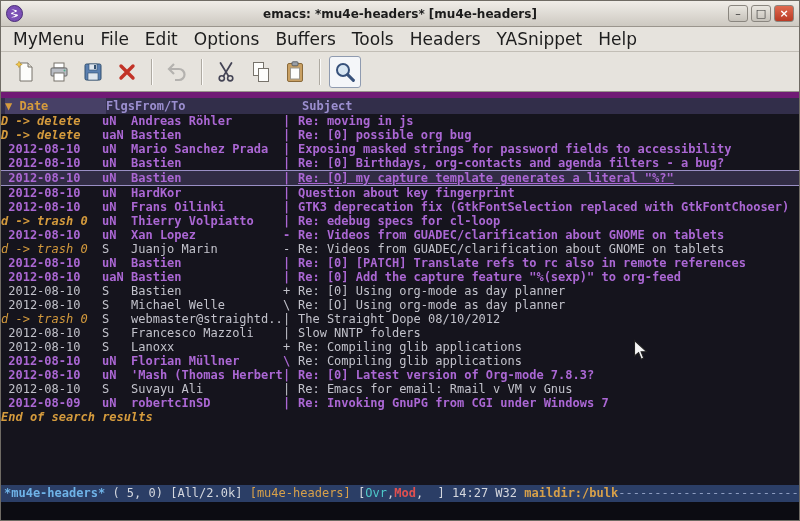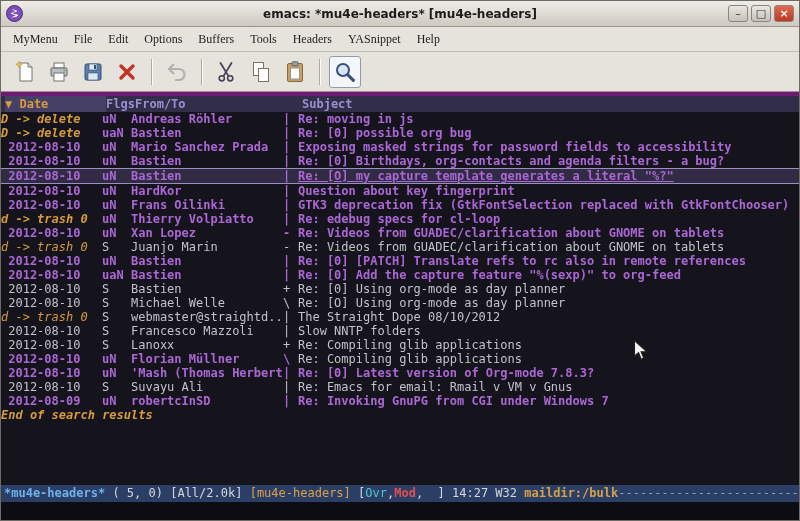--- a/index.html
+++ b/index.html
@@ -27,33 +27,33 @@
   .title-text{position:absolute;left:0;right:0;text-align:center;font-weight:bold;font-size:12px;color:#1b1b1b;pointer-events:none;}
   .title-icon{width:17px;height:17px;flex:none;z-index:2;}
   .win-controls{margin-left:auto;display:flex;gap:3px;z-index:2;}
   .win-btn{width:20px;height:17px;box-sizing:border-box;border:1px solid #8a867f;border-radius:3px;
     background:linear-gradient(#e9e6e0,#c6c2ba);font-size:11px;line-height:15px;text-align:center;color:#333;cursor:default;}
   .win-btn--close{background:linear-gradient(#e06a50,#b93a24);color:#fff;font-weight:bold;}
 
   
   .menubar{height:24px;flex:none;background:#e6e3dd;border-bottom:1px solid #c2beb6;
     display:flex;align-items:center;padding:0 4px;}
-  .menu-item{font-size:12px;color:#1d1d1d;padding:3px 8px;border-radius:2px;font-family:Liberation Serif, serif;}
+  .menu-item{font-size:17px;color:#1d1d1d;padding:3px 8px;border-radius:2px;}
 
   
   .toolbar{height:40px;flex:none;background:#e6e3dd;border-bottom:1px solid #98948c;
     display:flex;align-items:center;padding:2px 8px;gap:2px;box-sizing:border-box;}
   .tb-btn{width:32px;height:32px;padding:3px;box-sizing:border-box;display:flex;align-items:center;justify-content:center;
     border:1px solid transparent;border-radius:3px;background:transparent;}
   .tb-btn.active{border-color:#8f9bb0;background:#f4f6f9;}
   .tb-btn.disabled svg{opacity:.4;}
   .tb-sep{width:1px;height:26px;background:#aeaaa2;border-right:1px solid #fbfaf8;margin:0 6px;}
 
   
-  .buffer{flex:1;background:var(--buffer-bg);border-top:4px solid #701a75;overflow:hidden;
+  .buffer{flex:1;background:var(--buffer-bg);border-top:6px solid #701a75;overflow:hidden;
     font-family:"DejaVu Sans Mono",monospace;font-size:12px;position:relative;}
   .header-line{display:flex;white-space:pre;background:#322e4a;color:var(--header-fg);
     font-weight:bold;height:16px;line-height:16px;padding-left:4px;}
   .hl-cell{flex:none;overflow:hidden;}
   .hl-date{width:101px;color:var(--marked);background:#474066;}
   .hl-flags{width:29px;border-radius:6px;}
   .hl-from{width:167px;}
   .hl-subject{flex:1;}
   .row{display:flex;white-space:pre;height:14px;line-height:14px;padding-left:0;overflow:hidden;}
   .c-date{width:101px;flex:none;overflow:hidden;}

